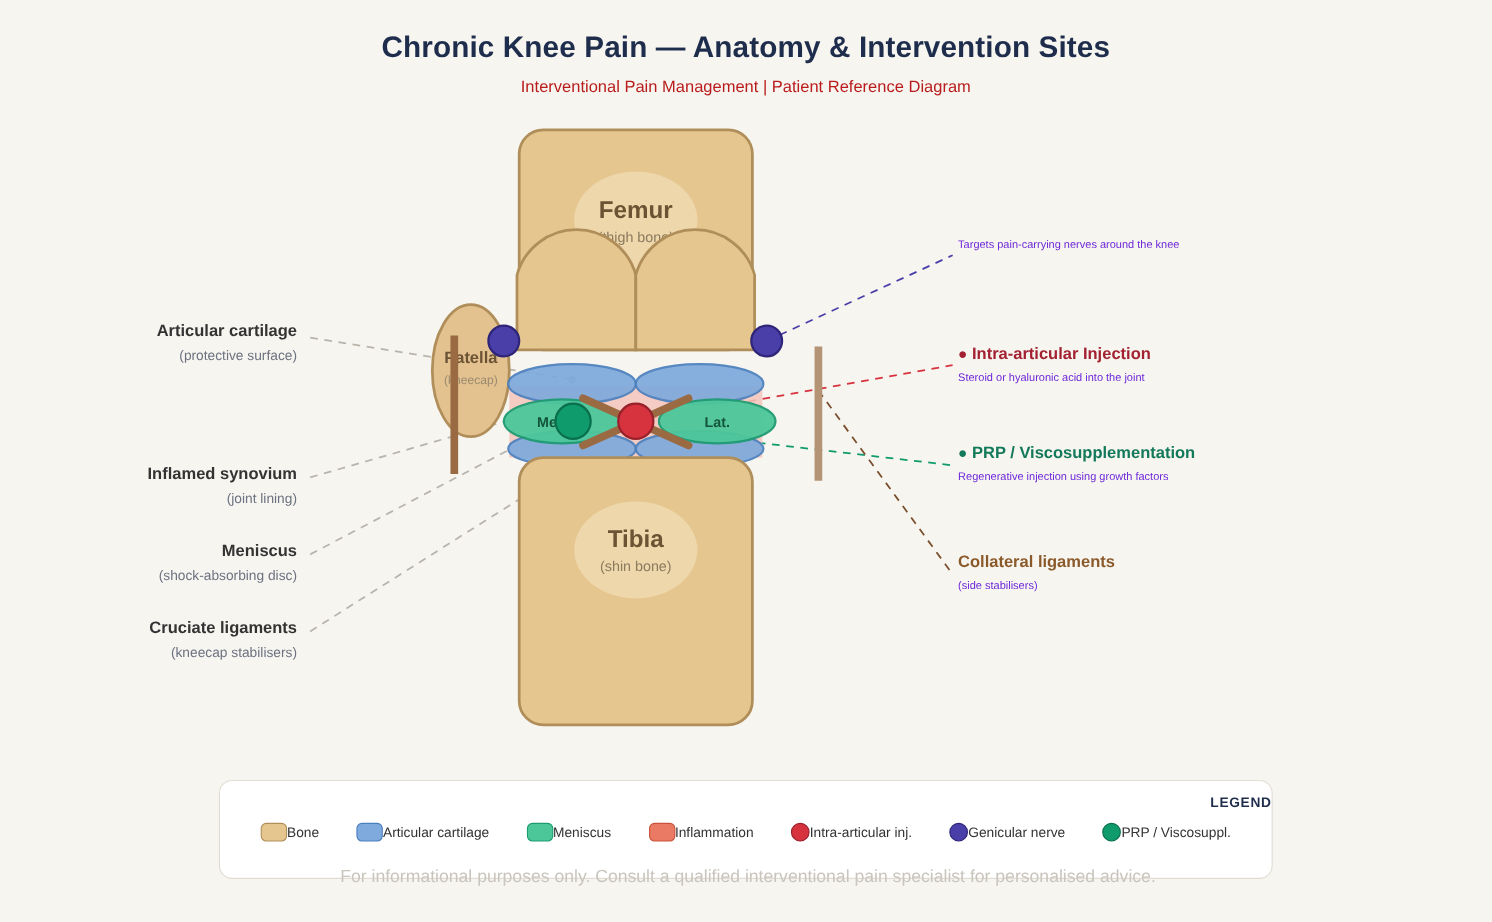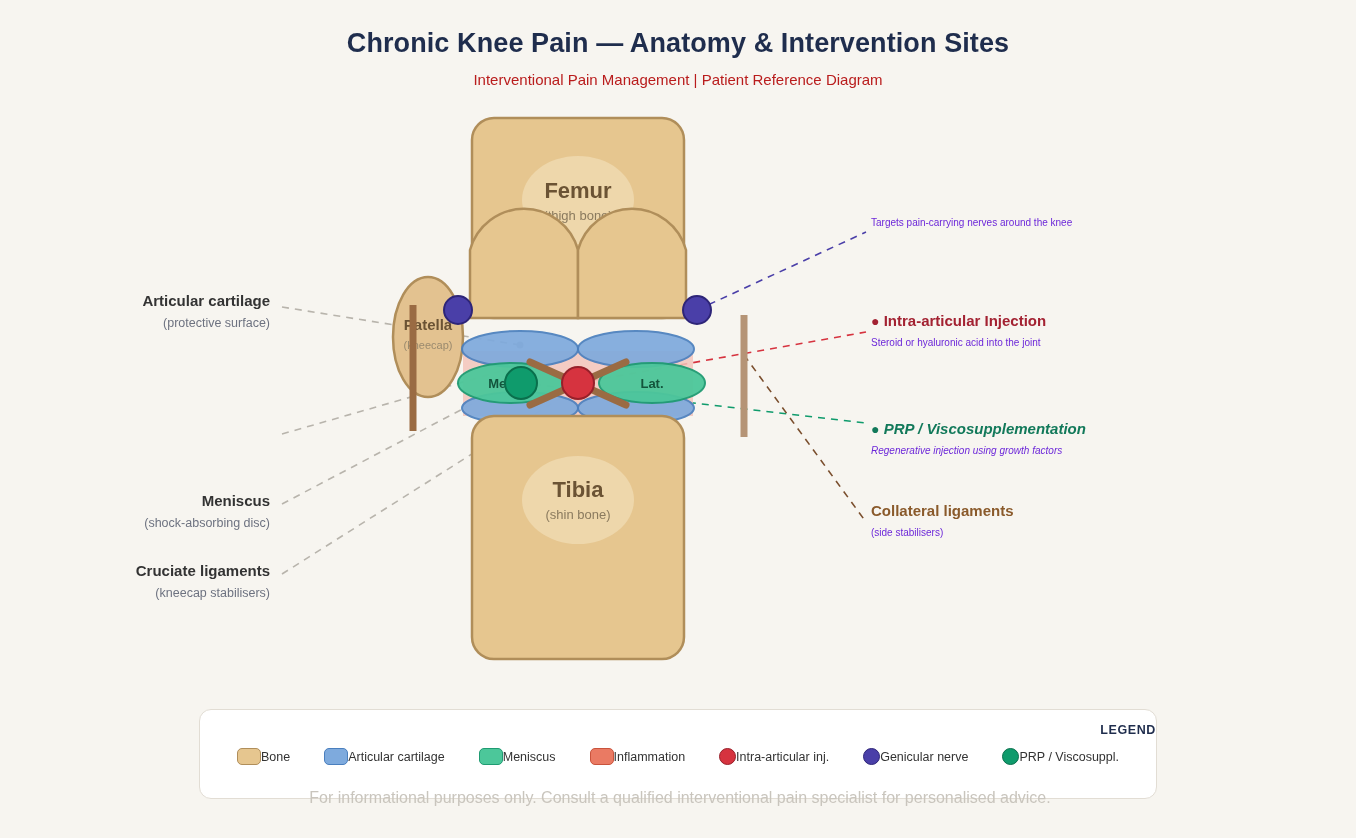--- a/index.html
+++ b/index.html
@@ -243,20 +243,24 @@
     <circle cx="697" cy="310" r="14" fill="#4a3fa8" stroke="#2e2578" stroke-width="2"></circle>
     <circle cx="578" cy="383" r="16" fill="#d6333f" stroke="#97202a" stroke-width="2"></circle>
     <circle cx="521" cy="383" r="16" fill="#0f9b6c" stroke="#0a6f4c" stroke-width="2"></circle>
   </svg>
 
   <div class="anno anno-left" style="right:1086px; top:291px; width:200px;">
     <div class="anno-title">Articular cartilage</div>
     <div class="anno-sub">(protective surface)</div>
   </div>
 
+  <div class="anno anno-left" style="right:1086px; top:421px; width:200px;">
+    <div class="anno-title">Inflamed synovium</div>
+    <div class="anno-sub">(joint lining)</div>
+  </div>
 
   <div class="anno anno-left" style="right:1086px; top:491px; width:200px;">
     <div class="anno-title">Meniscus</div>
     <div class="anno-sub">(shock-absorbing disc)</div>
   </div>
 
   <div class="anno anno-left" style="right:1086px; top:561px; width:200px;">
     <div class="anno-title">Cruciate ligaments</div>
     <div class="anno-sub">(kneecap stabilisers)</div>
   </div>
@@ -266,21 +270,21 @@
   </div>
 
   <div class="anno anno-right" style="left:871px; top:311px;">
     <div class="anno-title" style="color:#a32232;">
       <span class="dotmark">●</span>
       <span>Intra-articular Injection</span>
     </div>
     <div class="anno-sub">Steroid or hyaluronic acid into the joint</div>
   </div>
 
-  <div class="anno anno-right" style="left:871px; top:419px;font-style:italic;">
+  <div class="anno anno-right" style="left:871px; top:401px;">
     <div class="anno-title" style="color:#12795a;">
       <span class="dotmark">●</span>
       <span>PRP / Viscosupplementation</span>
     </div>
     <div class="anno-sub">Regenerative injection using growth factors</div>
   </div>
 
   <div class="anno anno-right" style="left:871px; top:501px;">
     <div class="anno-title" style="color:#8a5a2b;">
       <span>Collateral ligaments</span>

